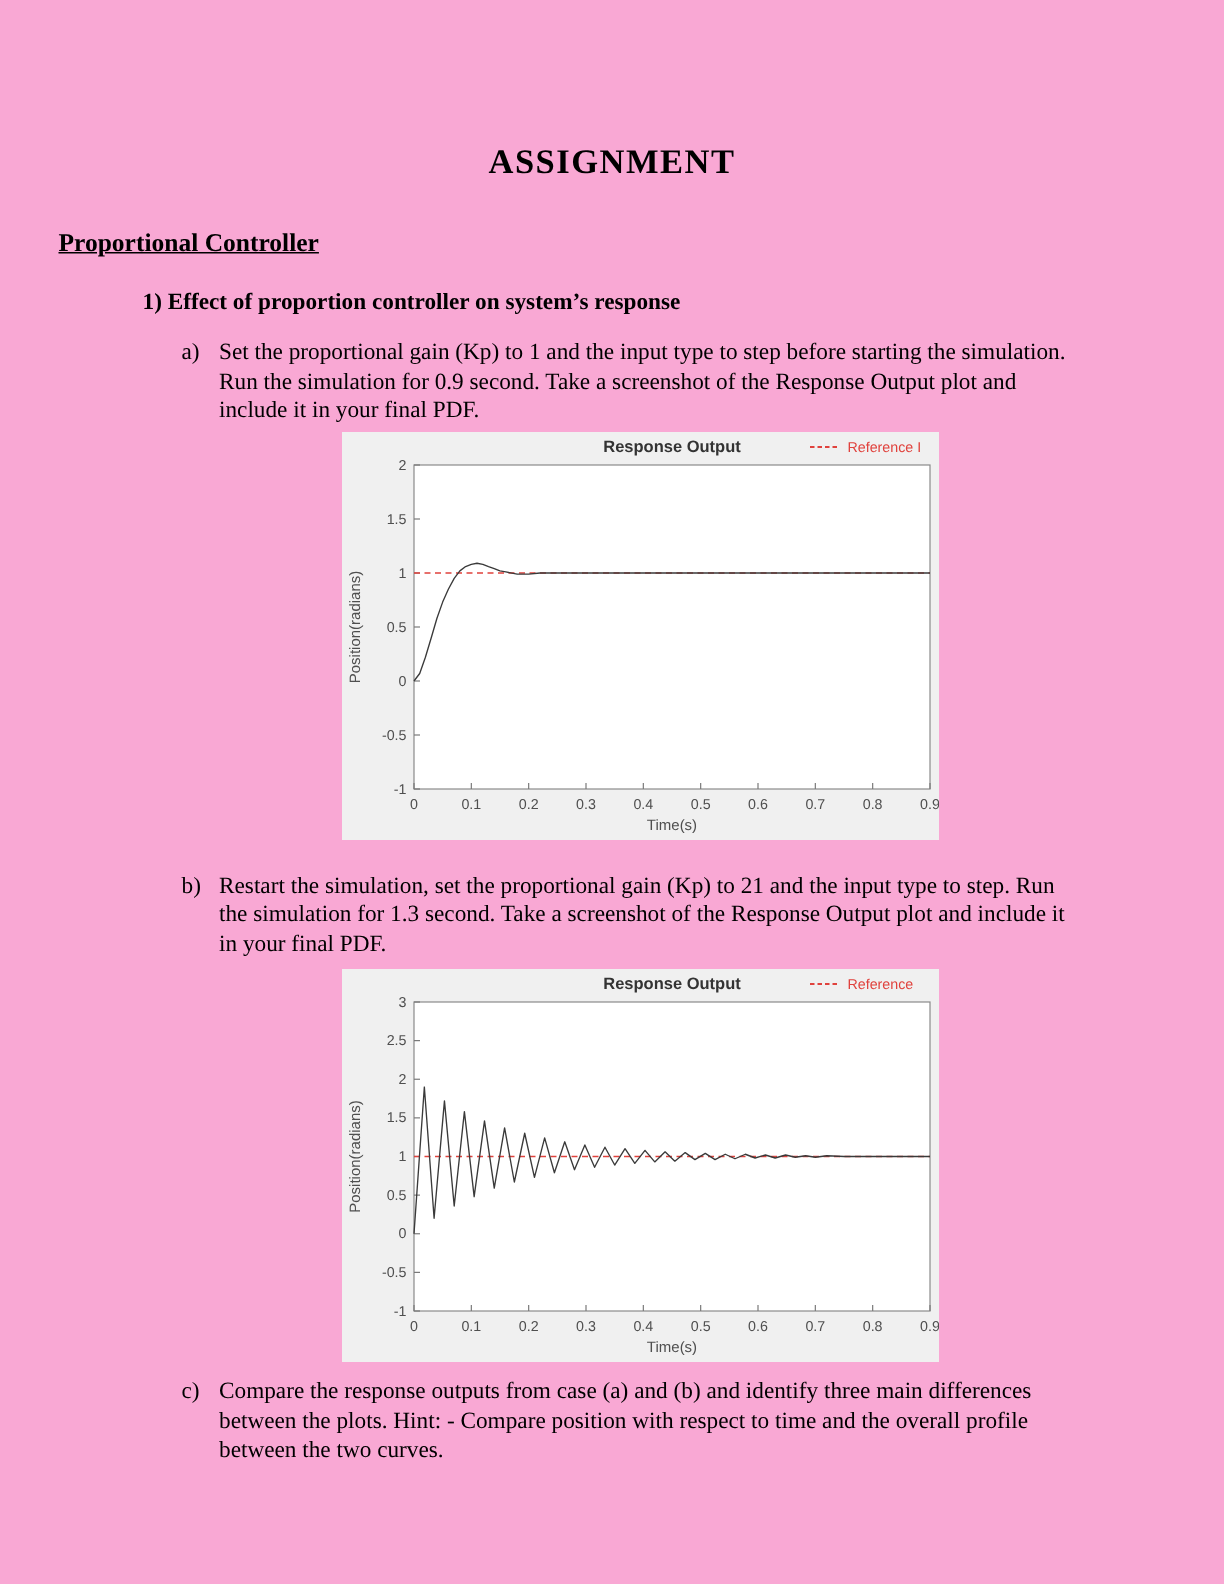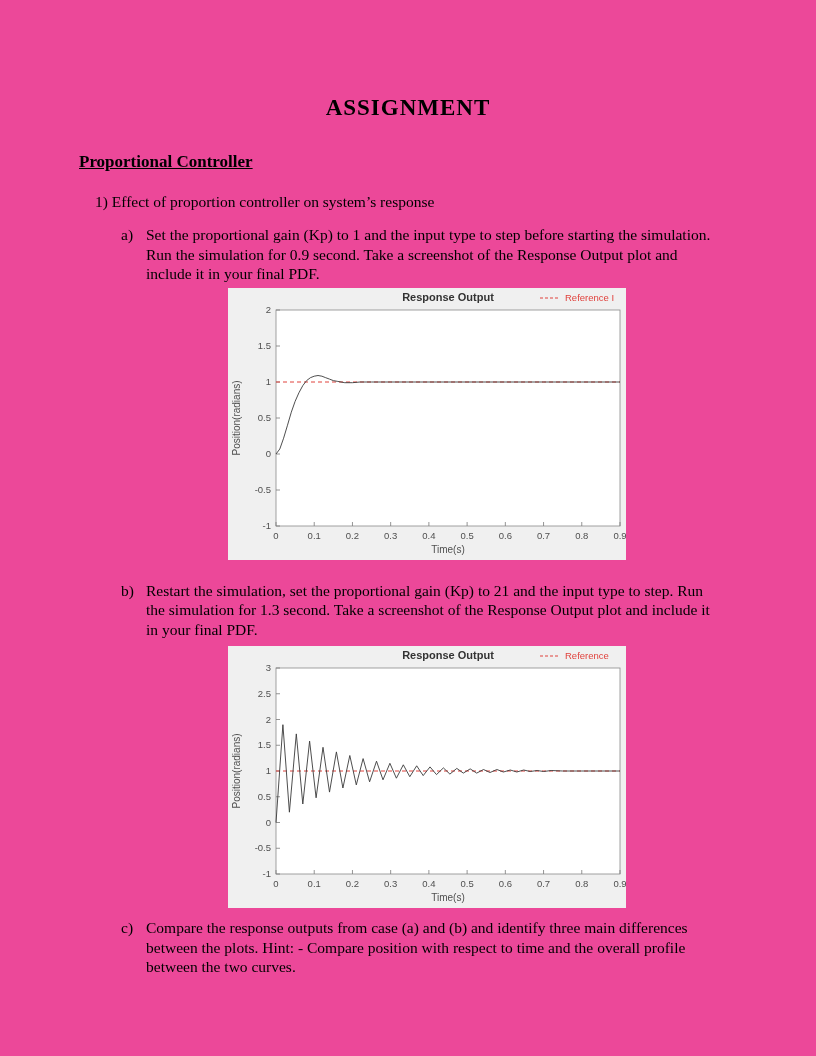--- a/index.html
+++ b/index.html
@@ -3,35 +3,35 @@
 <meta charset="utf-8">
 <style>
   * { box-sizing: border-box; }
   html, body { margin: 0; padding: 0; }
   body {
     width: 816px; height: 1056px;
     background: #ffffff;
     font-family: "Liberation Serif", serif;
     color: #000000;
   }
-  .page { position: relative; width: 816px; height: 1056px; overflow: hidden; background: #ec4899; }
+  .page { position: relative; width: 816px; height: 1056px; overflow: hidden; background: #f9a8d4; }
 
   .doc-title {
     margin: 0; padding-top: 95px;
     text-align: center;
     font-size: 23px; font-weight: bold; letter-spacing: 1px;
   }
   .section-heading {
-    margin: 31px 0 0 79px;
+    margin: 31px 0 0 39px;
     font-size: 17px; font-weight: bold;
     text-decoration: underline;
   }
   .question-heading {
     margin: 21px 0 0 95px;
-    font-size: 15.5px; font-weight: normal;
+    font-size: 15.5px; font-weight: bold;
   }
   .item {
     display: flex;
     margin: 14px 0 0 121px;
     width: 604px;
     font-size: 15.5px; line-height: 19.5px;
   }
   .item-label { flex: 0 0 25px; }
   .item-text  { flex: 1; font-family: Liberation Serif, serif; }
   .item-b { margin-top: 21px; }

